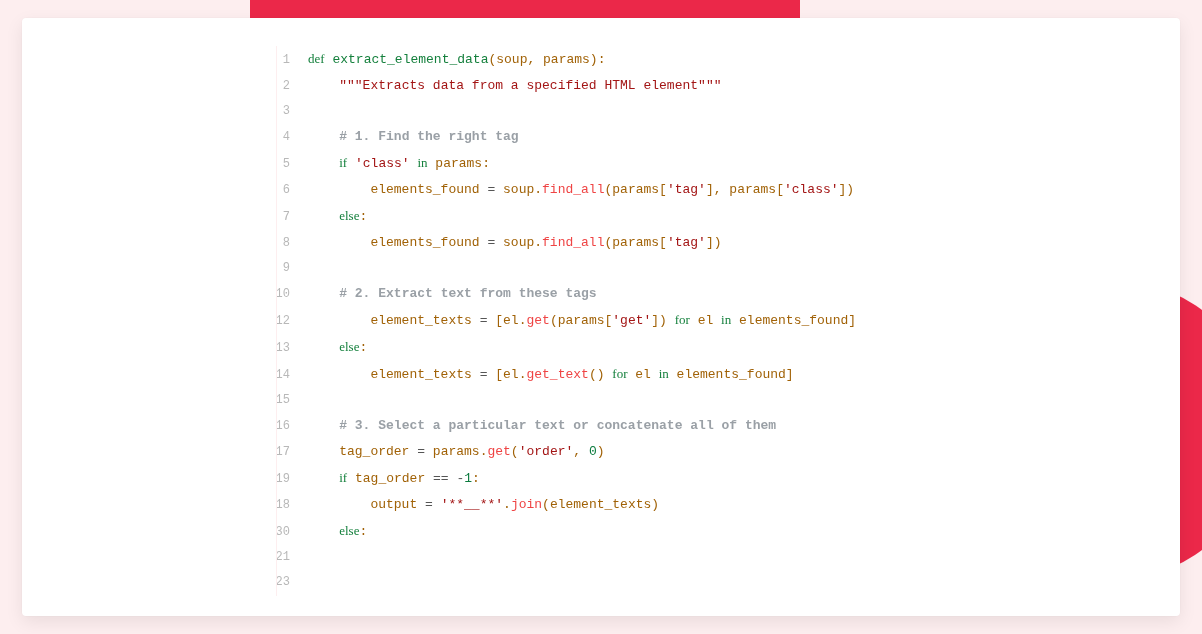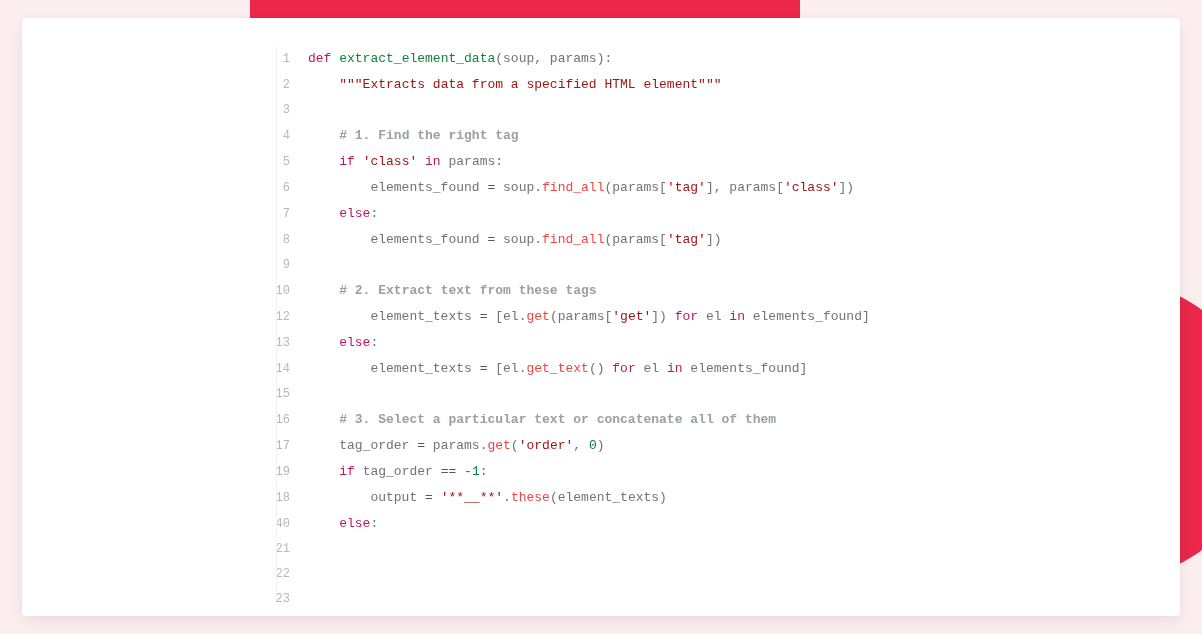--- a/index.html
+++ b/index.html
@@ -64,27 +64,27 @@
     font-size: 12px;
   }
   .gutter-border {
     position: absolute;
     left: 254px;
     top: 28px;
     bottom: 20px;
     width: 1px;
     background: #fdeeef;
   }
-  .tok-kw   { color: #be185d; }  
+  .tok-kw   { color: #15803d; font-family: Liberation Serif, serif; }  
   .tok-fn   { color: #15803d; }  
   .tok-str  { color: #a31515; }  
   .tok-cmt  { color: #9aa0a6; font-weight: bold; }  
   .tok-num  { color: #0b7b3e; }
   .tok-op   { color: #555; }
-  .tok-name { color: #737373; }
+  .tok-name { color: #a16207; }
   .tok-call { color: #ef4444; }
 </style>
 </head>
 <body>
 
 <div class="red-shape-top"></div>
 <div class="red-shape-right"></div>
 
 <div class="card">
   <div class="gutter-border"></div>
@@ -99,19 +99,18 @@
       <div class="line"><span class="lineno">8</span><span><span class="tok-name">        elements_found </span><span class="tok-op">=</span><span class="tok-name"> soup.</span><span class="tok-call">find_all</span><span class="tok-name">(params[</span><span class="tok-str">'tag'</span><span class="tok-name">])</span></span></div>
       <div class="line"><span class="lineno">9</span><span></span></div>
       <div class="line"><span class="lineno">10</span><span><span class="tok-name">    </span><span class="tok-cmt"># 2. Extract text from these tags</span></span></div>
       <div class="line"><span class="lineno">12</span><span><span class="tok-name">        element_texts </span><span class="tok-op">=</span><span class="tok-name"> [el.</span><span class="tok-call">get</span><span class="tok-name">(params[</span><span class="tok-str">'get'</span><span class="tok-name">]) </span><span class="tok-kw">for</span><span class="tok-name"> el </span><span class="tok-kw">in</span><span class="tok-name"> elements_found]</span></span></div>
       <div class="line"><span class="lineno">13</span><span><span class="tok-name">    </span><span class="tok-kw">else</span><span class="tok-name">:</span></span></div>
       <div class="line"><span class="lineno">14</span><span><span class="tok-name">        element_texts </span><span class="tok-op">=</span><span class="tok-name"> [el.</span><span class="tok-call">get_text</span><span class="tok-name">() </span><span class="tok-kw">for</span><span class="tok-name"> el </span><span class="tok-kw">in</span><span class="tok-name"> elements_found]</span></span></div>
       <div class="line"><span class="lineno">15</span><span></span></div>
       <div class="line"><span class="lineno">16</span><span><span class="tok-name">    </span><span class="tok-cmt"># 3. Select a particular text or concatenate all of them</span></span></div>
       <div class="line"><span class="lineno">17</span><span><span class="tok-name">    tag_order </span><span class="tok-op">=</span><span class="tok-name"> params.</span><span class="tok-call">get</span><span class="tok-name">(</span><span class="tok-str">'order'</span><span class="tok-name">, </span><span class="tok-num">0</span><span class="tok-name">)</span></span></div>
       <div class="line"><span class="lineno">19</span><span><span class="tok-name">    </span><span class="tok-kw">if</span><span class="tok-name"> tag_order </span><span class="tok-op">==</span><span class="tok-name"> </span><span class="tok-op">-</span><span class="tok-num">1</span><span class="tok-name">:</span></span></div>
-      <div class="line"><span class="lineno">18</span><span><span class="tok-name">        output </span><span class="tok-op">=</span><span class="tok-name"> </span><span class="tok-str">'**__**'</span><span class="tok-name">.</span><span class="tok-call">these</span><span class="tok-name">(element_texts)</span></span></div>
-      <div class="line"><span class="lineno">40</span><span><span class="tok-name">    </span><span class="tok-kw">else</span><span class="tok-name">:</span></span></div>
+      <div class="line"><span class="lineno">18</span><span><span class="tok-name">        output </span><span class="tok-op">=</span><span class="tok-name"> </span><span class="tok-str">'**__**'</span><span class="tok-name">.</span><span class="tok-call">join</span><span class="tok-name">(element_texts)</span></span></div>
+      <div class="line"><span class="lineno">30</span><span><span class="tok-name">    </span><span class="tok-kw">else</span><span class="tok-name">:</span></span></div>
       <div class="line"><span class="lineno">21</span></div>
-      <div class="line"><span class="lineno">22</span><span></span></div>
       <div class="line"><span class="lineno">23</span><span></span></div>
     </div>
 </div>
 
 </body></html>

